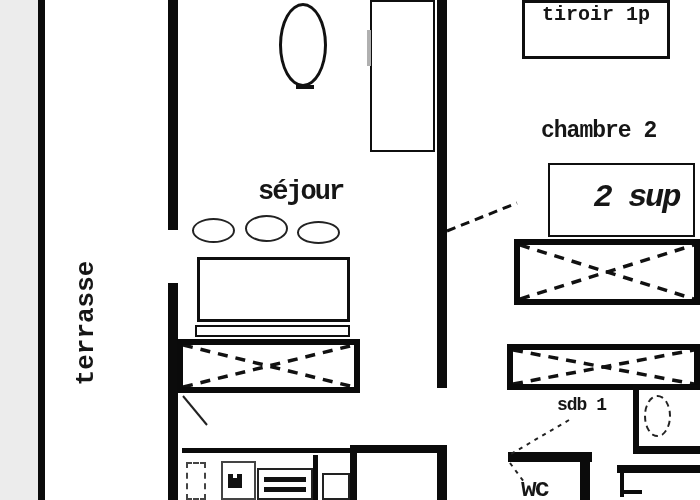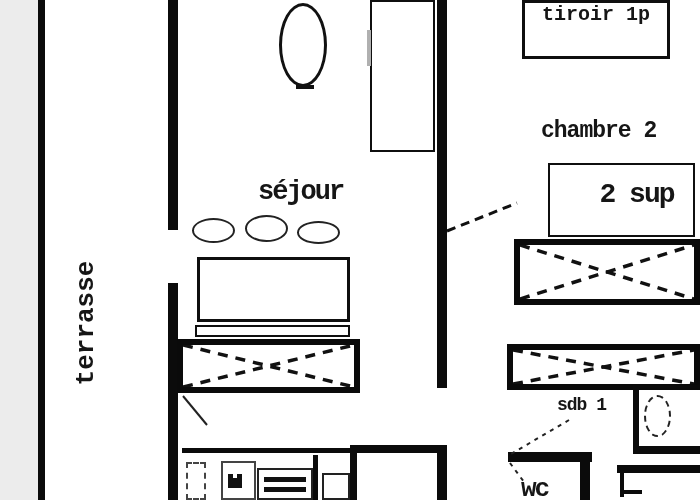--- a/index.html
+++ b/index.html
@@ -10,21 +10,21 @@
   }
   .abs{position:absolute;}
   .wall{position:absolute;background:#0b0b0b;}
   .gray-outside{position:absolute;left:0;top:0;width:38px;height:500px;background:#ececec;}
   .box{position:absolute;border:2px solid #0f0f0f;background:#fff;box-sizing:border-box;}
   .hatchbox{position:absolute;border:6px solid #0a0a0a;background:#fff;box-sizing:border-box;}
   .hatchbox svg{display:block;width:100%;height:100%;}
   .lbl{position:absolute;white-space:nowrap;line-height:1;}
   .lbl-tiroir{font-size:20px;}
   .lbl-chambre{font-size:23px;letter-spacing:-1px;}
-  .lbl-2sup{font-size:28px;letter-spacing:-2px;}
+  .lbl-2sup{font-size:32px;letter-spacing:-2px;font-style:italic;}
   .lbl-sejour{font-size:27px;letter-spacing:-2px;}
   .lbl-cuisine{font-size:27px;letter-spacing:-1px;}
   .lbl-sdb{font-size:18px;letter-spacing:-1px;}
   .lbl-wc{font-size:26px;letter-spacing:-2px;}
   .lbl-terrasse{
     font-size:26px;letter-spacing:0px;width:170px;text-align:center;
     left:1px;top:310px;transform:rotate(-90deg);transform-origin:center;
   }
   .oval{position:absolute;border:3px solid #111;border-radius:50%;background:#fff;box-sizing:border-box;}
   .chair{position:absolute;border:2px solid #222;border-radius:50%;background:#fff;box-sizing:border-box;}

